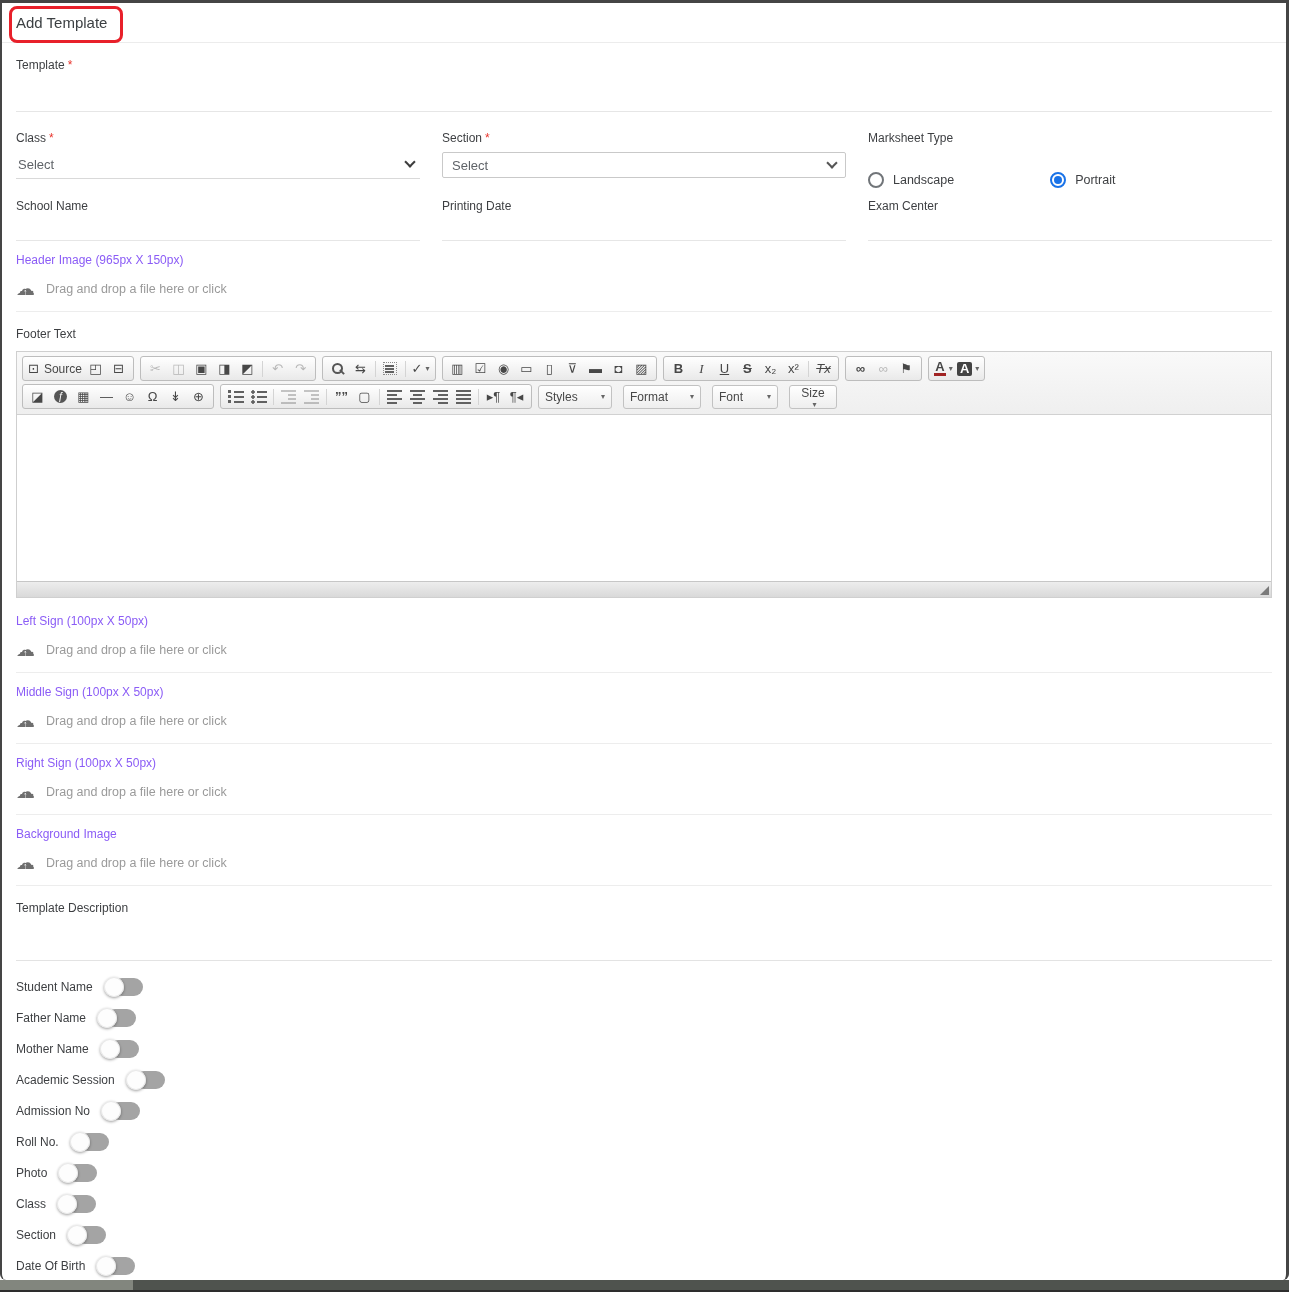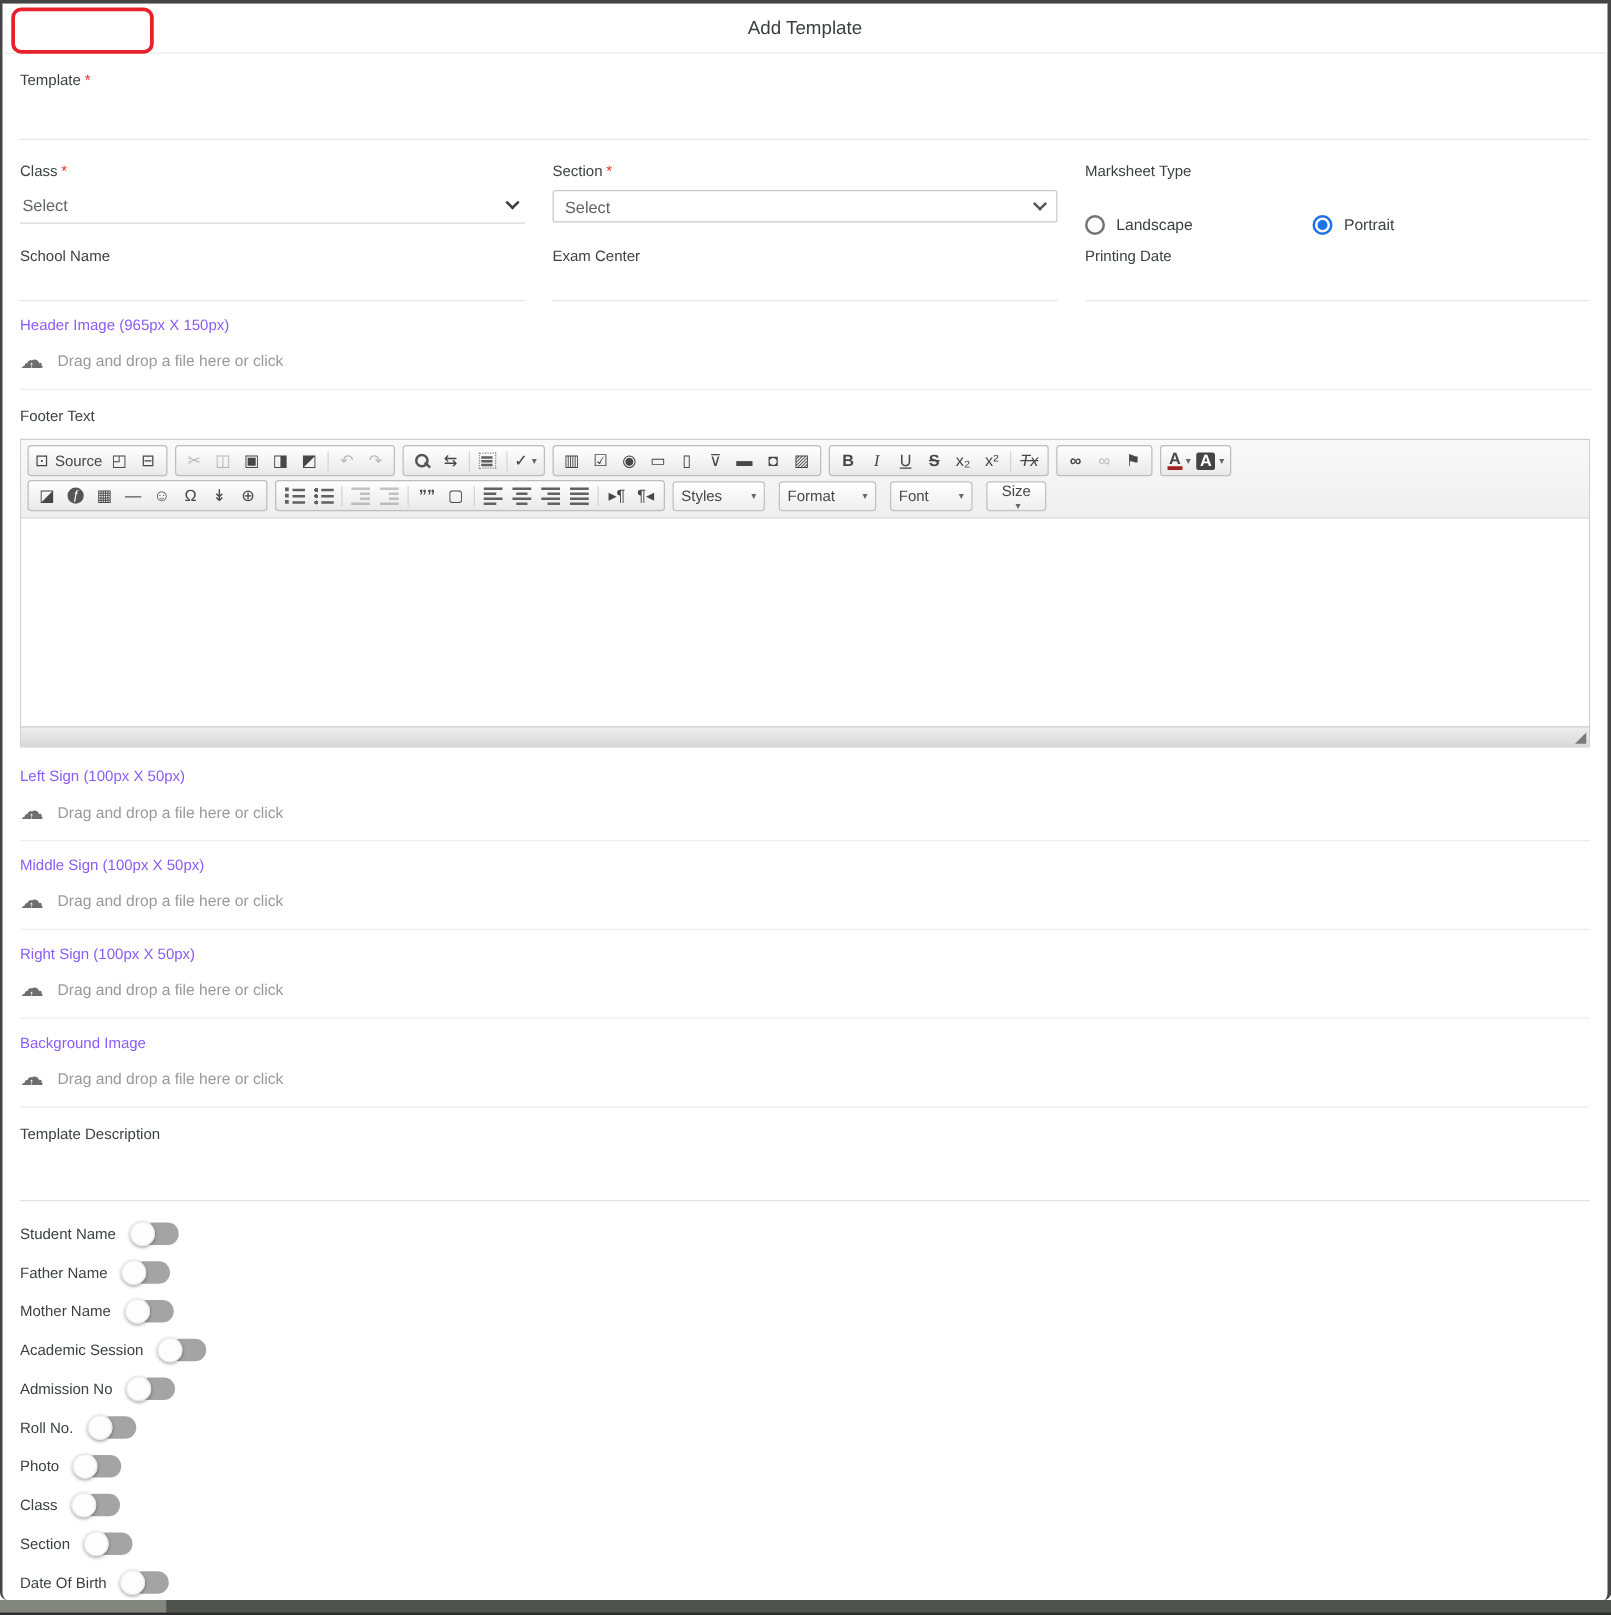--- a/index.html
+++ b/index.html
@@ -8,21 +8,21 @@
     font-family: "Liberation Sans", "DejaVu Sans", sans-serif;
     background:#fff; position:relative; overflow:hidden;
     --accent:#1a73e8; --save:#4b94e6; --req:#e8342c; --annot:#e8202a;
   }
   .window{position:absolute;top:0;left:0;width:1289px;height:1280px;background:#fff;
     border-top:3px solid #454545;border-right:3px solid #454545;border-left:2px solid #454545;
     border-radius:0 0 6px 6px;overflow:hidden;}
   .taskbar{position:absolute;left:0;bottom:0;width:1289px;height:12px;background:#4f534e;border-bottom:2px solid #2d2d2d;}
   .taskbar-left{position:absolute;left:0;top:0;width:133px;height:100%;background:#82867e;}
 
-  .page-header{position:relative;height:40px;border-bottom:1px solid #ececec;padding:11px 14px 0;text-align:center;}
+  .page-header{position:relative;height:40px;border-bottom:1px solid #ececec;padding:11px 14px 0;}
   .page-title{font-size:15px;color:#3c4043;}
   .annotation{position:absolute;left:7px;top:3px;width:114px;height:37px;border:3px solid var(--annot);border-radius:8px;pointer-events:none;}
 
   .content{padding:12px 14px 0;}
   .lbl{font-size:12px;color:#3d3f42;}
   .star{color:var(--req);margin-left:3px;font-size:12px;}
   .u-input{height:27px;border-bottom:1px solid #e6e6e6;}
   .field{margin-bottom:16px;}
   .grid3{display:grid;grid-template-columns:1fr 1fr 1fr;column-gap:22px;margin-bottom:8px;}
 
@@ -134,25 +134,25 @@
         </div>
       </div>
     </div>
 
     <div class="grid3" style="margin-bottom:12px;">
       <div>
         <span class="lbl">School Name</span>
         <div class="u-input"></div>
       </div>
       <div>
+        <span class="lbl">Printing Date</span>
+        <div class="u-input"></div>
+      </div>
+      <div>
         <span class="lbl">Exam Center</span>
-        <div class="u-input"></div>
-      </div>
-      <div>
-        <span class="lbl">Printing Date</span>
         <div class="u-input"></div>
       </div>
     </div>
 
     <div id="upload-header">
         <div class="upload-block">
           <div class="upload-label">Header Image (965px X 150px)</div>
           <div class="dropzone">
             <span class="cloud">☁<span class="up">↑</span></span>
             <span class="hint">Drag and drop a file here or click</span>

